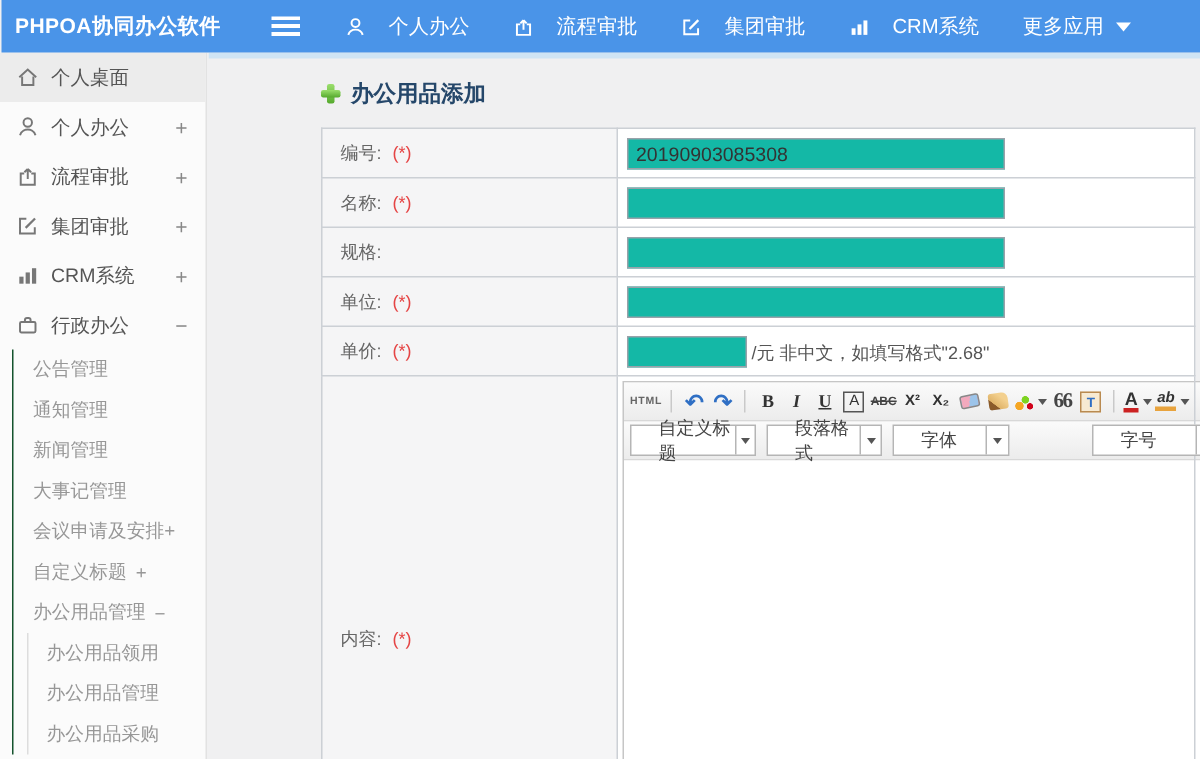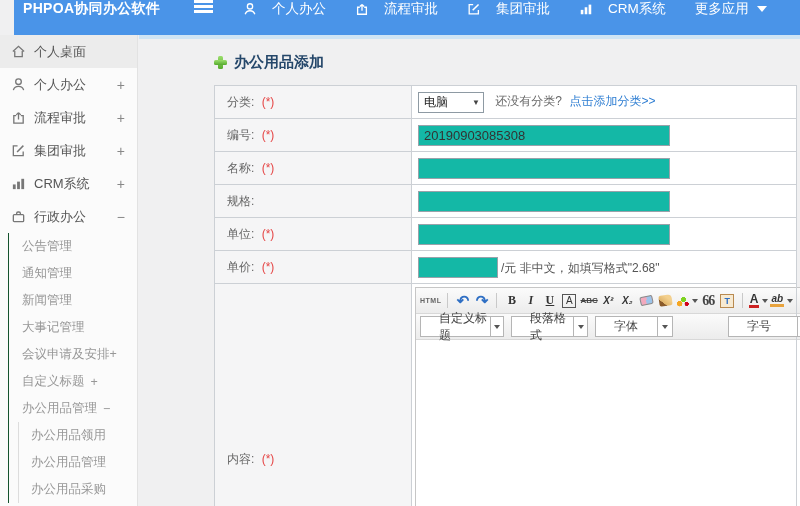--- a/index.html
+++ b/index.html
@@ -1,21 +1,21 @@
 <!DOCTYPE html>
 <html><head>
 <meta charset="utf-8">
 <style>
   * { box-sizing: border-box; margin: 0; padding: 0; }
   html,body { width:800px; height:506px; overflow:hidden; }
   body { font-family:"Liberation Sans",sans-serif; background:#f0f0f1; position:relative; }
 
   
-  .topbar { position:absolute; top:0; left:14px; right:0; height:35px; background:#4a94e8;
-            display:flex; align-items:flex-start; color:#fff; z-index:5; }
+  .topbar { position:absolute; top:0; left:1px; right:0; height:35px; background:#4a94e8;
+            display:flex; align-items:center; color:#fff; z-index:5; }
   .logo { width:180px; padding-left:9px; font-size:14px; font-weight:bold; letter-spacing:.3px; }
   .burger { width:19px; height:13px; margin-right:30px; cursor:pointer;
             background:repeating-linear-gradient(to bottom,#fff 0 2.5px,transparent 2.5px 5.2px); }
   .topnav { display:flex; align-items:center; gap:29px; font-size:13.5px; }
   .nav-item { display:flex; align-items:center; gap:6px; cursor:pointer; white-space:nowrap; }
   .caret-down { width:0; height:0; border-left:5px solid transparent; border-right:5px solid transparent;
                 border-top:6px solid #fff; margin-left:2px; }
 
   
   .sidebar { position:absolute; top:35px; left:0; bottom:0; width:138px; background:#fbfbfb;
@@ -70,21 +70,21 @@
   .tb-btn { min-width:17px; height:20px; display:inline-flex; align-items:center; justify-content:center;
             font-size:12px; color:#333; cursor:pointer; flex:none; }
   .tb-html { font-size:7px; color:#666; font-weight:bold; letter-spacing:.5px; }
   .tb-undo,.tb-redo { color:#2f6fc4; font-weight:bold; font-size:15px; }
   .tb-b { font-family:"Liberation Serif",serif; font-weight:bold; }
   .tb-i { font-family:"Liberation Serif",serif; font-style:italic; font-weight:bold; }
   .tb-u { font-family:"Liberation Serif",serif; text-decoration:underline; font-weight:bold; }
   .tb-boxa { border:1px solid #555; width:14px; height:14px; min-width:14px; font-size:10px;
              display:inline-flex; align-items:center; justify-content:center; margin:0 2px; }
   .tb-strike { font-size:8px; text-decoration:line-through; font-weight:bold; color:#444; }
-  .tb-sup,.tb-sub { font-size:10px; font-style:italic; font-weight:bold; }
+  .tb-sup,.tb-sub { font-size:10px; font-weight:bold; }
   .tb-quote { font-family:"Liberation Serif",serif; font-weight:bold; font-size:14px; color:#444; letter-spacing:-1px; }
   .ico-eraser { width:13px; height:9px; border:1px solid #888; border-radius:2px;
                 background:linear-gradient(105deg,#f2a9bd 50%,#9cc4ea 50%); transform:rotate(-12deg); }
   .ico-brush { width:13px; height:11px; border-radius:2px 4px 2px 2px;
                background:linear-gradient(45deg,#8a5a2a 30%,#e0b46a 32%,#f3d08e 70%); transform:rotate(-8deg); }
   .ico-spray { width:13px; height:12px;
       background:radial-gradient(circle at 28% 72%, #f5a623 2.6px, transparent 3px),
                  radial-gradient(circle at 58% 38%, #7ed321 2.3px, transparent 2.7px),
                  radial-gradient(circle at 82% 74%, #d0021b 1.9px, transparent 2.3px); }
   .paste-box { width:14px; height:14px; border:1px solid #b98a50; background:#f7ead2; color:#2f6fc4;
@@ -261,34 +261,20 @@
     <span class="plus-icon"></span>
     <h1>办公用品添加</h1>
   </div>
 
   <table class="form">
     <colgroup>
         <col style="width:197px">
         <col style="width:385px">
       </colgroup>
     <tbody>
-        <tr>
-      <td class="lbl">
-        <span>分类:</span>
-        <em class="req">(*)</em>
-      </td>
-      <td class="fld">
-        <span class="select-box">
-          <span>电脑</span>
-          <span class="sel-arrow">▼</span>
-        </span>
-        <span class="hint">还没有分类?</span>
-        <a class="add-link">点击添加分类&gt;&gt;</a>
-      </td>
-    </tr>
     <tr>
       <td class="lbl">
         <span>编号:</span>
         <em class="req">(*)</em>
       </td>
       <td class="fld">
         <input class="inp" type="text" value="20190903085308" style="">
       </td>
     </tr>
     <tr>

